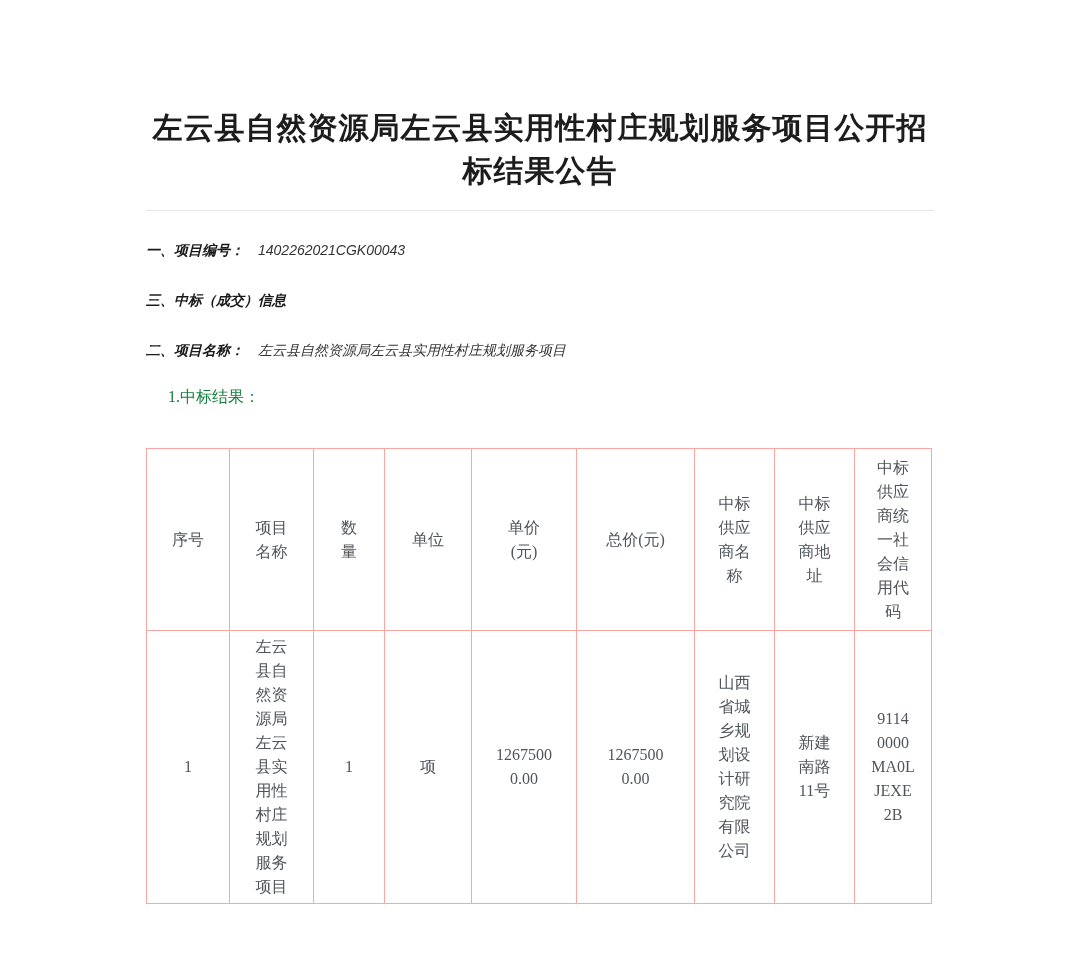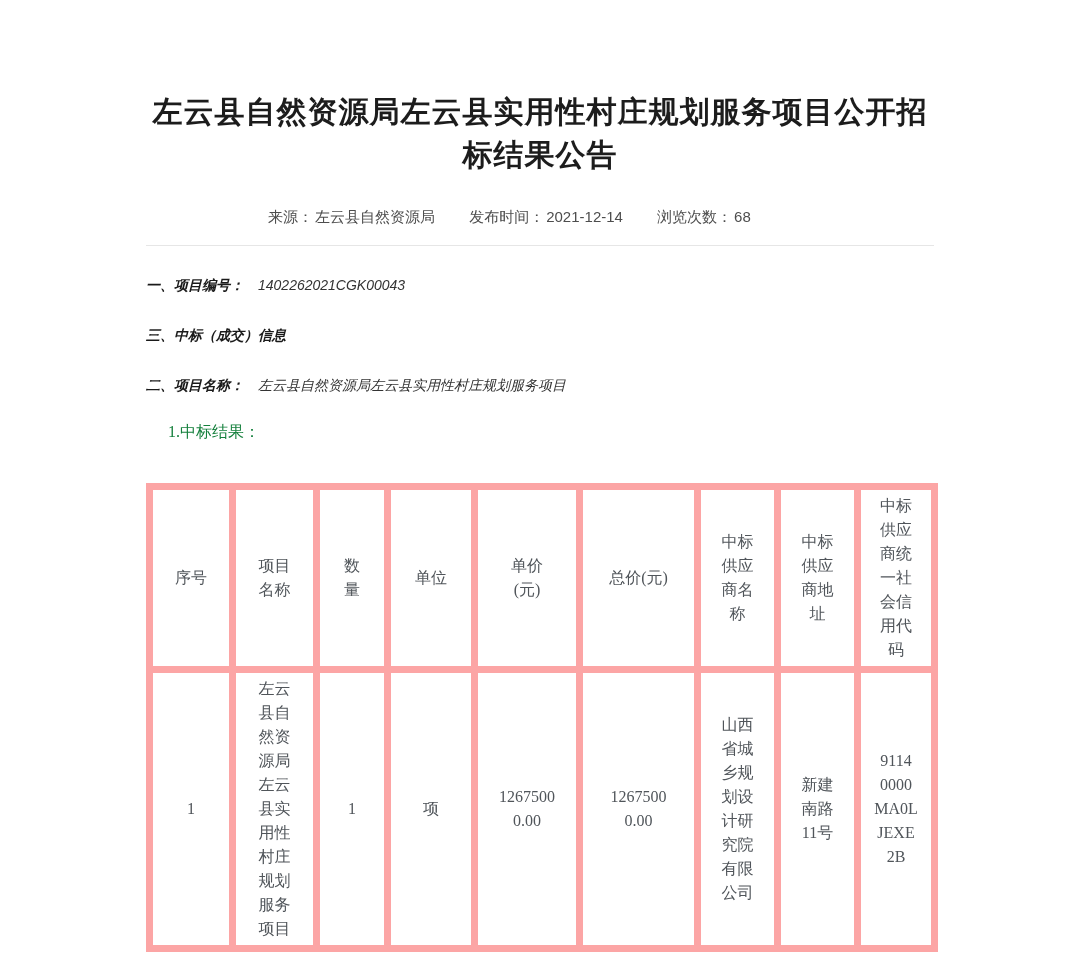--- a/index.html
+++ b/index.html
@@ -5,21 +5,21 @@
   * { box-sizing: border-box; }
   html, body {
     margin: 0; padding: 0;
     width: 1080px; height: 963px;
     background: #ffffff;
     font-family: "Liberation Sans", "DejaVu Sans", sans-serif;
     -webkit-font-smoothing: antialiased;
   }
   .page {
     width: 788px;
-    margin: 0 auto;
+    margin: 16px auto;
     padding-top: 90px;
     color: #1f1f1f;
   }
   
   .title {
     margin: 0;
     font-size: 30px;
     font-weight: 700;
     line-height: 43px;
     letter-spacing: 1px;
@@ -67,21 +67,21 @@
     color: #15803d;
   }
   
   table.result-table {
     margin-top: 40px;
     border-collapse: collapse;
     table-layout: fixed;
     width: 785px;
   }
   .result-table th, .result-table td {
-    border: 7px solid #fca5a5;
+    border: 1px solid #fca5a5;
     text-align: center;
     vertical-align: middle;
     font-family: "Liberation Serif", "DejaVu Serif", serif;
     font-weight: 400;
     font-size: 16px;
     line-height: 24px;
     color: #50555a;
     white-space: pre-line;
     padding: 4px 2px;
     overflow: hidden;
@@ -89,25 +89,20 @@
   .result-table thead th { height: 182px; }
   .result-table tbody td { height: 272px; }
 </style>
 </head>
 <body>
 
 <div class="page">
 
   <h1 class="title">左云县自然资源局左云县实用性村庄规划服务项目公开招标结果公告</h1>
 
-  <div class="meta">
-    <span class="group"><span class="label">来源：</span><span>左云县自然资源局</span></span>
-    <span class="group"><span class="label">发布时间：</span><span>2021-12-14</span></span>
-    <span class="group"><span class="label">浏览次数：</span><span>68</span></span>
-  </div>
 
   <hr class="divider">
 
   <div class="sec-line">
     <span class="sec-label">一、项目编号：</span><span class="sec-value">1402262021CGK00043</span>
   </div>
 
   <div class="sec-line">
     <span class="sec-label">三、中标（成交）信息</span>
   </div>

